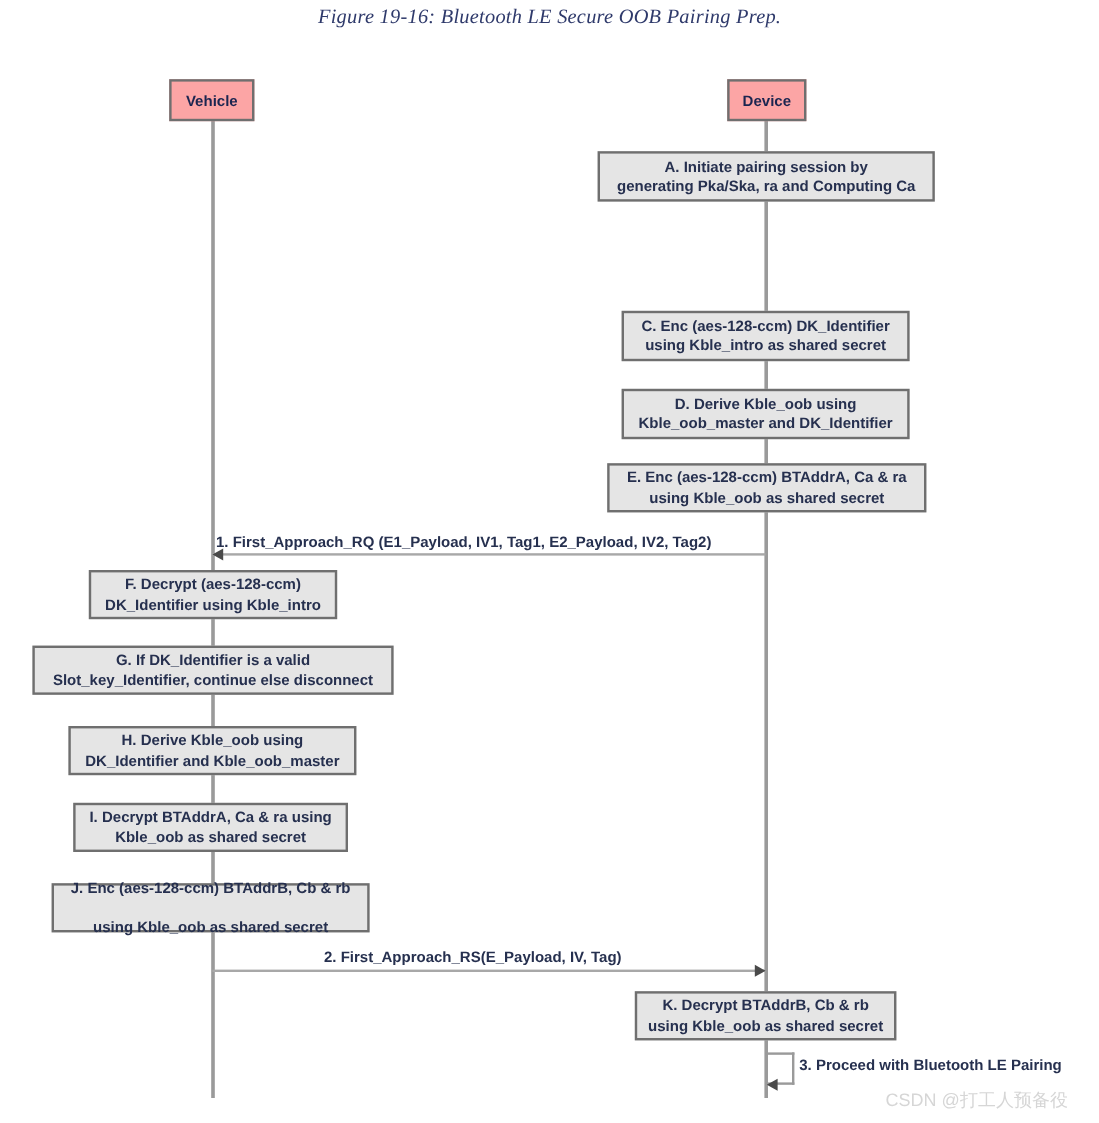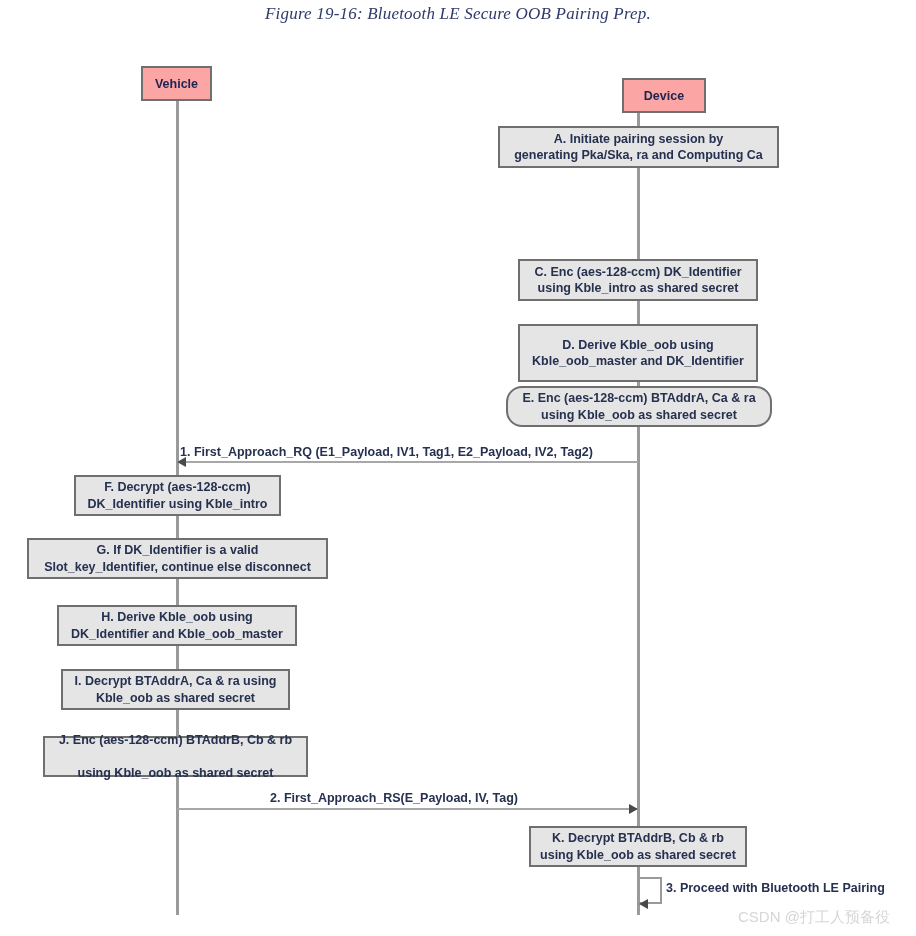--- a/index.html
+++ b/index.html
@@ -117,41 +117,41 @@
 <div id="diagram">
 
   <div class="figure-title">Figure 19-16: Bluetooth LE Secure OOB Pairing Prep.</div>
 
   <div class="lifeline" style="left:176px; top:100px; height:815px;"></div>
   <div class="lifeline" style="left:637px; top:100px; height:815px;"></div>
 
   <div class="participant" style="left:141px; top:66px; width:71px; height:35px;">
     <span>Vehicle</span>
   </div>
-  <div class="participant" style="left:606px; top:78px; width:84px; height:35px;margin-left:16px;">
+  <div class="participant" style="left:606px; top:66px; width:66px; height:35px;">
     <span>Device</span>
   </div>
 
   <div class="act" style="left:498px; top:126px; width:281px; height:42px;">
     <span class="ln">A. Initiate pairing session by</span>
     <span class="ln">generating Pka/Ska, ra and Computing Ca</span>
   </div>
 
 
   <div class="act" style="left:518px; top:259px; width:240px; height:42px;">
     <span class="ln">C. Enc (aes-128-ccm) DK_Identifier</span>
     <span class="ln">using Kble_intro as shared secret</span>
   </div>
 
-  <div class="act" style="left:518px; top:324px; width:240px; height:58px;">
+  <div class="act" style="left:518px; top:324px; width:240px; height:42px;">
     <span class="ln">D. Derive Kble_oob using</span>
     <span class="ln">Kble_oob_master and DK_Identifier</span>
   </div>
 
-  <div class="act" style="left:506px; top:386px; width:266px; height:41px;border-radius:16px;">
+  <div class="act" style="left:506px; top:386px; width:266px; height:41px;">
     <span class="ln">E. Enc (aes-128-ccm) BTAddrA, Ca &amp; ra</span>
     <span class="ln">using Kble_oob as shared secret</span>
   </div>
 
   <div class="msg-label" style="left:180px; top:445px;">1. First_Approach_RQ (E1_Payload, IV1, Tag1, E2_Payload, IV2, Tag2)</div>
   <div class="msg-line" style="left:177px; top:461px; width:461px;"></div>
   <div class="arrowhead left" style="left:177px; top:457px;"></div>
 
   <div class="act" style="left:74px; top:475px; width:207px; height:41px;">
     <span class="ln">F. Decrypt (aes-128-ccm)</span>

